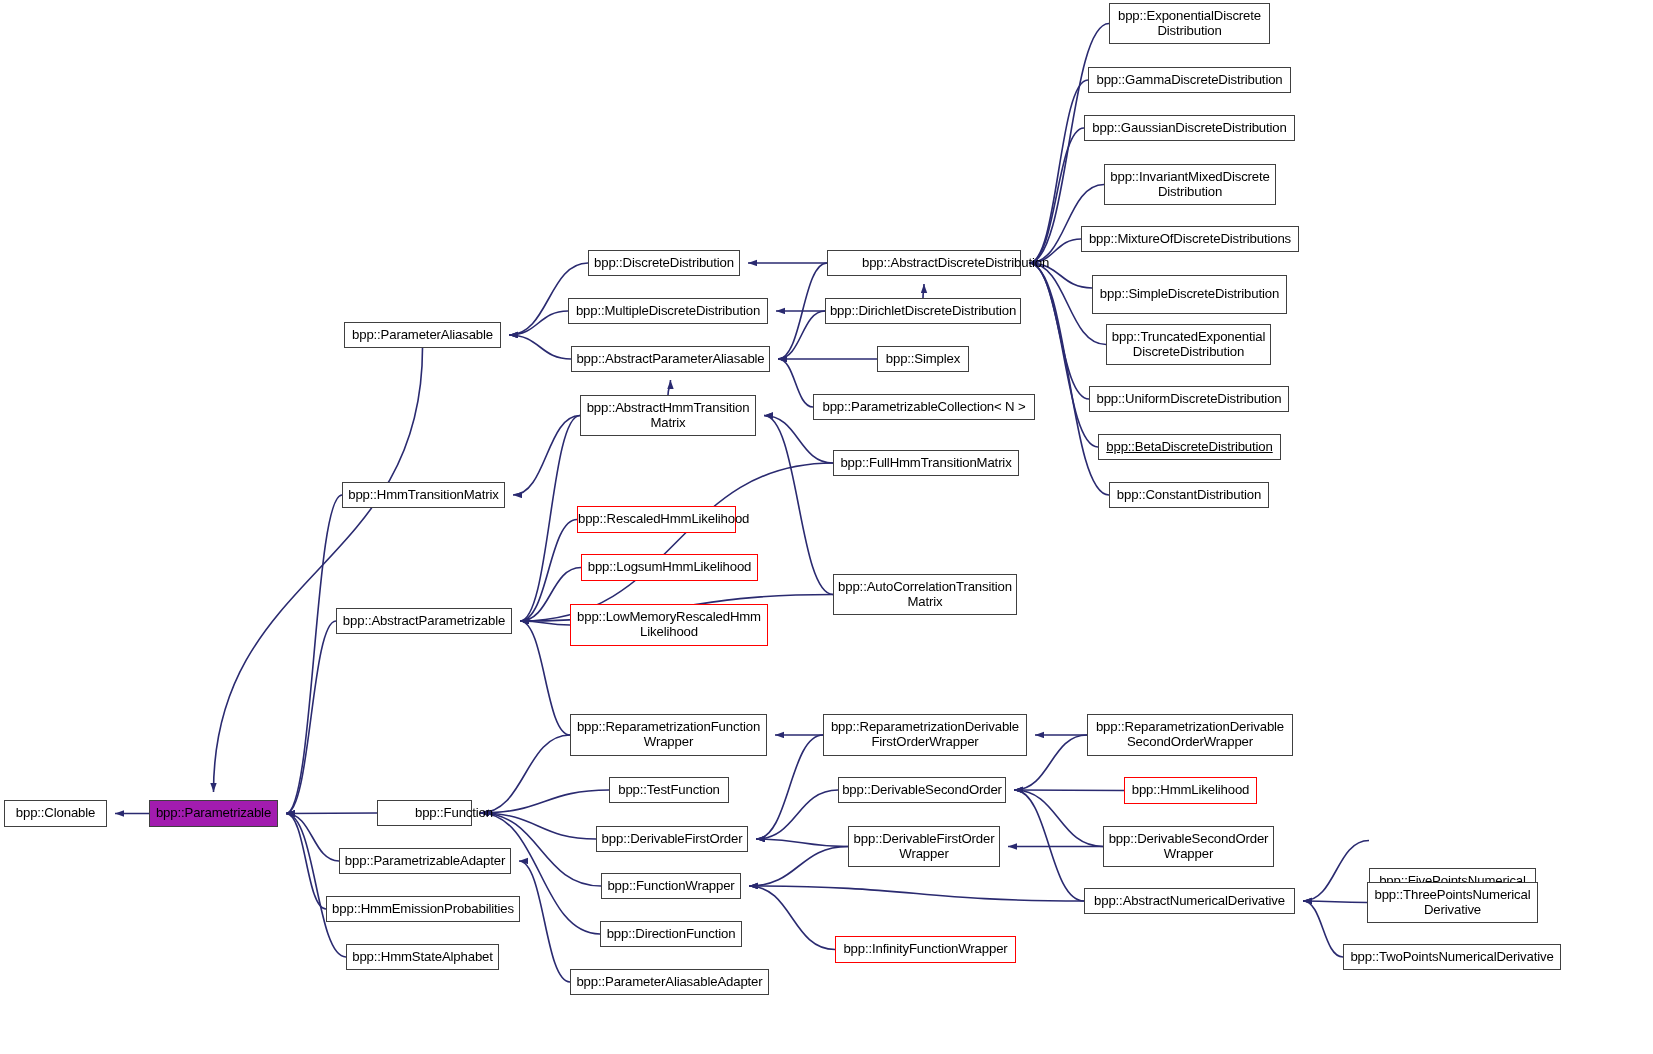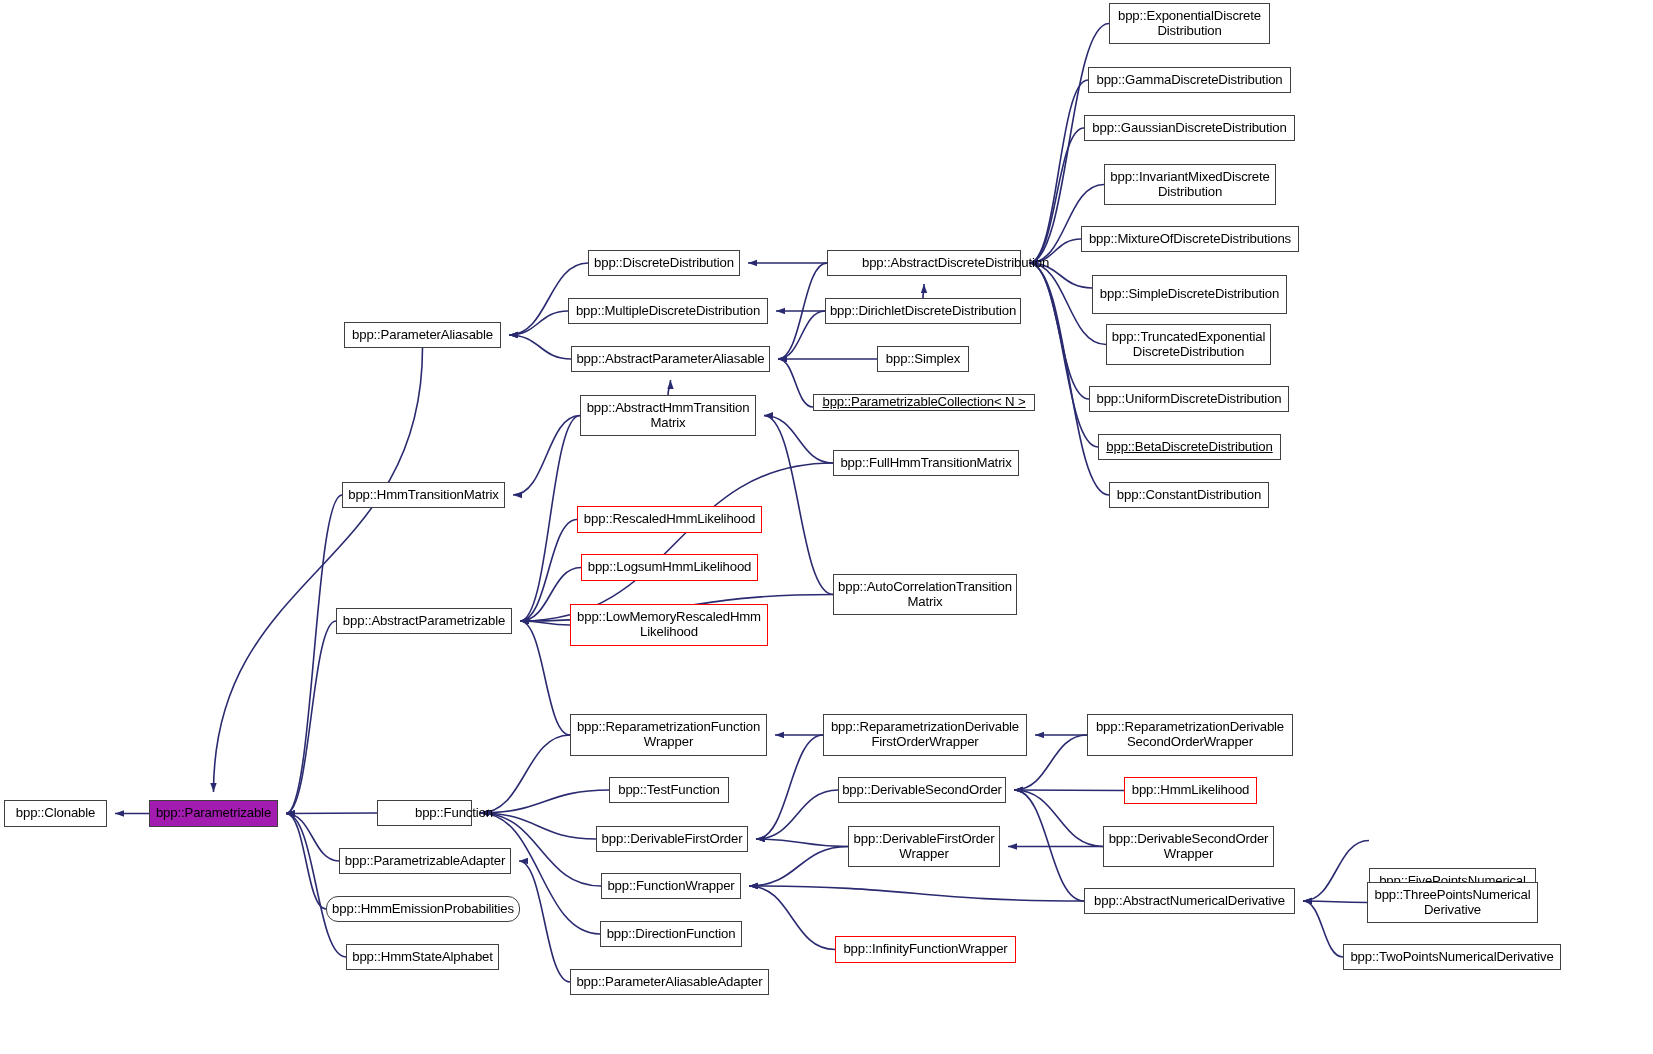--- a/index.html
+++ b/index.html
@@ -107,42 +107,42 @@
       </g>
   </svg>
   <div id="nodes">
       <div class="node" style="left: 4px; top: 800px; width: 103px; height: 27px;"><span>bpp::Clonable</span></div>
       <div class="node highlight" style="left: 149px; top: 800px; width: 129px; height: 27px;"><span>bpp::Parametrizable</span></div>
       <div class="node" style="left: 344px; top: 322px; width: 157px; height: 26px;"><span>bpp::ParameterAliasable</span></div>
       <div class="node" style="left: 342px; top: 482px; width: 163px; height: 26px;"><span>bpp::HmmTransitionMatrix</span></div>
       <div class="node" style="left: 336px; top: 608px; width: 176px; height: 26px;"><span>bpp::AbstractParametrizable</span></div>
       <div class="node" style="left: 377px; top: 800px; width: 95px; height: 26px; padding-left: 37px;"><span>bpp::Function</span></div>
       <div class="node" style="left: 339px; top: 848px; width: 172px; height: 26px;"><span>bpp::ParametrizableAdapter</span></div>
-      <div class="node" style="left: 326px; top: 896px; width: 194px; height: 26px; border-radius: 12px;"><span>bpp::HmmEmissionProbabilities</span></div>
+      <div class="node" style="left: 326px; top: 896px; width: 194px; height: 26px;"><span>bpp::HmmEmissionProbabilities</span></div>
       <div class="node" style="left: 346px; top: 944px; width: 153px; height: 26px;"><span>bpp::HmmStateAlphabet</span></div>
       <div class="node" style="left: 588px; top: 250px; width: 152px; height: 26px;"><span>bpp::DiscreteDistribution</span></div>
       <div class="node" style="left: 568px; top: 298px; width: 200px; height: 26px;"><span>bpp::MultipleDiscreteDistribution</span></div>
       <div class="node" style="left: 571px; top: 346px; width: 199px; height: 26px;"><span>bpp::AbstractParameterAliasable</span></div>
       <div class="node" style="left: 580px; top: 395px; width: 176px; height: 41px;"><span>bpp::AbstractHmmTransition
 Matrix</span></div>
-      <div class="node red" style="left: 577px; top: 506px; width: 185px; height: 27px;"><span>bpp::RescaledHmmLikelihood</span></div>
+      <div class="node red" style="left: 577px; top: 506px; width: 159px; height: 27px;"><span>bpp::RescaledHmmLikelihood</span></div>
       <div class="node red" style="left: 581px; top: 554px; width: 177px; height: 27px;"><span>bpp::LogsumHmmLikelihood</span></div>
       <div class="node red" style="left: 570px; top: 604px; width: 198px; height: 42px;"><span>bpp::LowMemoryRescaledHmm
 Likelihood</span></div>
       <div class="node" style="left: 570px; top: 714px; width: 197px; height: 42px;"><span>bpp::ReparametrizationFunction
 Wrapper</span></div>
       <div class="node" style="left: 609px; top: 777px; width: 120px; height: 26px;"><span>bpp::TestFunction</span></div>
       <div class="node" style="left: 596px; top: 826px; width: 152px; height: 26px;"><span>bpp::DerivableFirstOrder</span></div>
       <div class="node" style="left: 601px; top: 873px; width: 140px; height: 26px;"><span>bpp::FunctionWrapper</span></div>
       <div class="node" style="left: 600px; top: 921px; width: 142px; height: 26px;"><span>bpp::DirectionFunction</span></div>
       <div class="node" style="left: 570px; top: 969px; width: 199px; height: 26px;"><span>bpp::ParameterAliasableAdapter</span></div>
       <div class="node" style="left: 827px; top: 250px; width: 194px; height: 26px; padding-left: 34px;"><span>bpp::AbstractDiscreteDistribution</span></div>
       <div class="node" style="left: 825px; top: 298px; width: 196px; height: 26px;"><span>bpp::DirichletDiscreteDistribution</span></div>
       <div class="node" style="left: 877px; top: 346px; width: 92px; height: 26px;"><span>bpp::Simplex</span></div>
-      <div class="node" style="left: 813px; top: 394px; width: 222px; height: 17px; text-decoration: underline;"><span>bpp::ParametrizableCollection&lt; N &gt;</span></div>
+      <div class="node" style="left: 813px; top: 394px; width: 222px; height: 26px;"><span>bpp::ParametrizableCollection&lt; N &gt;</span></div>
       <div class="node" style="left: 833px; top: 450px; width: 186px; height: 26px;"><span>bpp::FullHmmTransitionMatrix</span></div>
       <div class="node" style="left: 833px; top: 574px; width: 184px; height: 41px;"><span>bpp::AutoCorrelationTransition
 Matrix</span></div>
       <div class="node" style="left: 823px; top: 714px; width: 204px; height: 42px;"><span>bpp::ReparametrizationDerivable
 FirstOrderWrapper</span></div>
       <div class="node" style="left: 838px; top: 777px; width: 168px; height: 26px;"><span>bpp::DerivableSecondOrder</span></div>
       <div class="node" style="left: 848px; top: 826px; width: 152px; height: 41px;"><span>bpp::DerivableFirstOrder
 Wrapper</span></div>
       <div class="node red" style="left: 835px; top: 936px; width: 181px; height: 27px;"><span>bpp::InfinityFunctionWrapper</span></div>
       <div class="node" style="left: 1109px; top: 3px; width: 161px; height: 41px;"><span>bpp::ExponentialDiscrete

